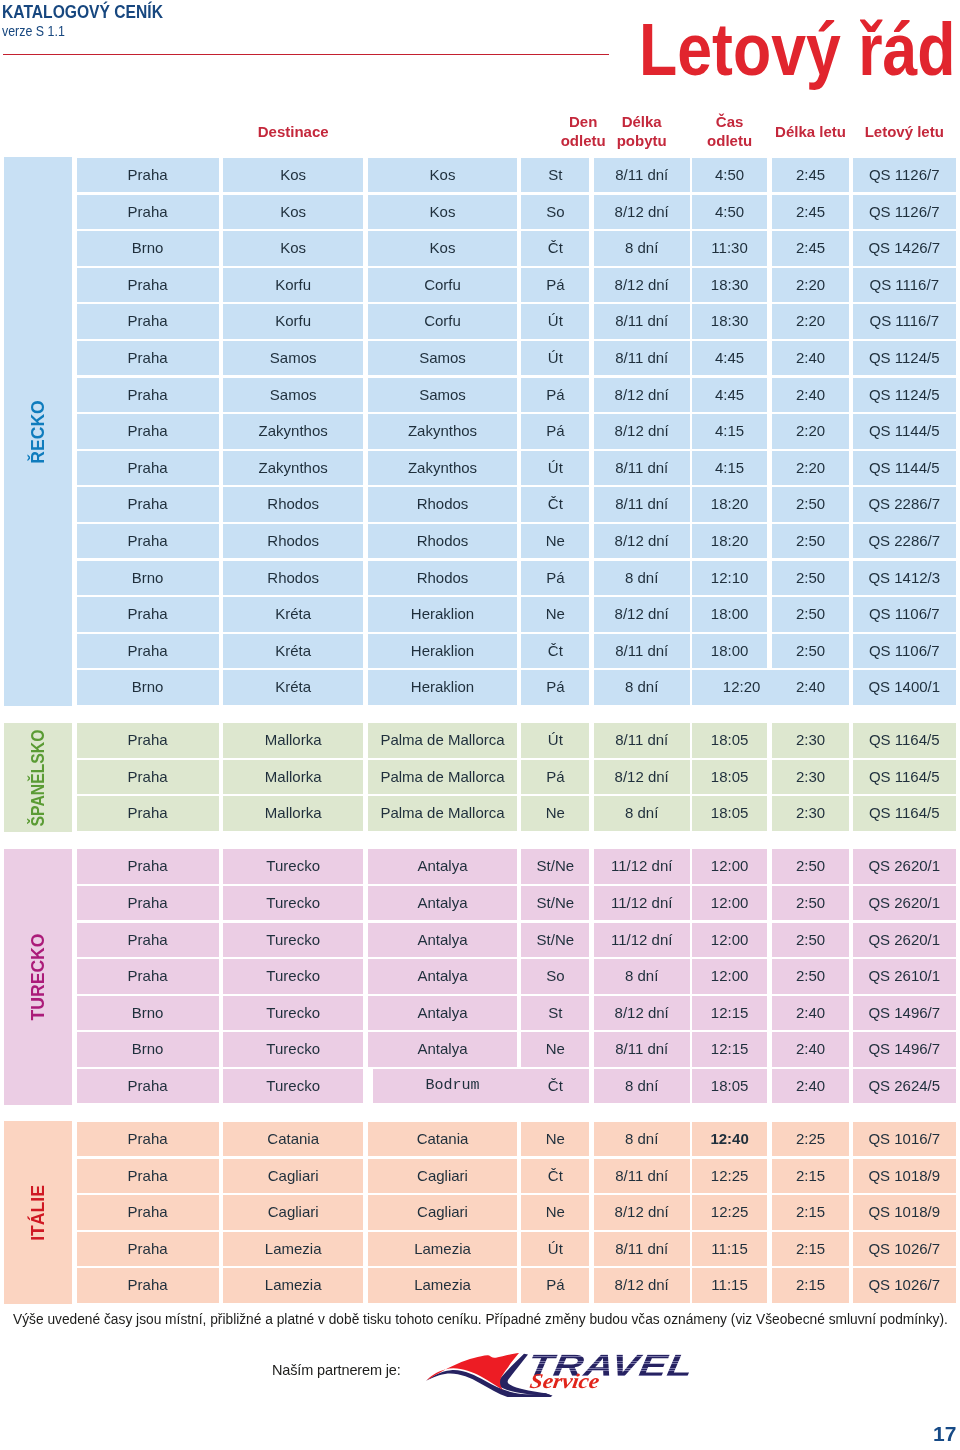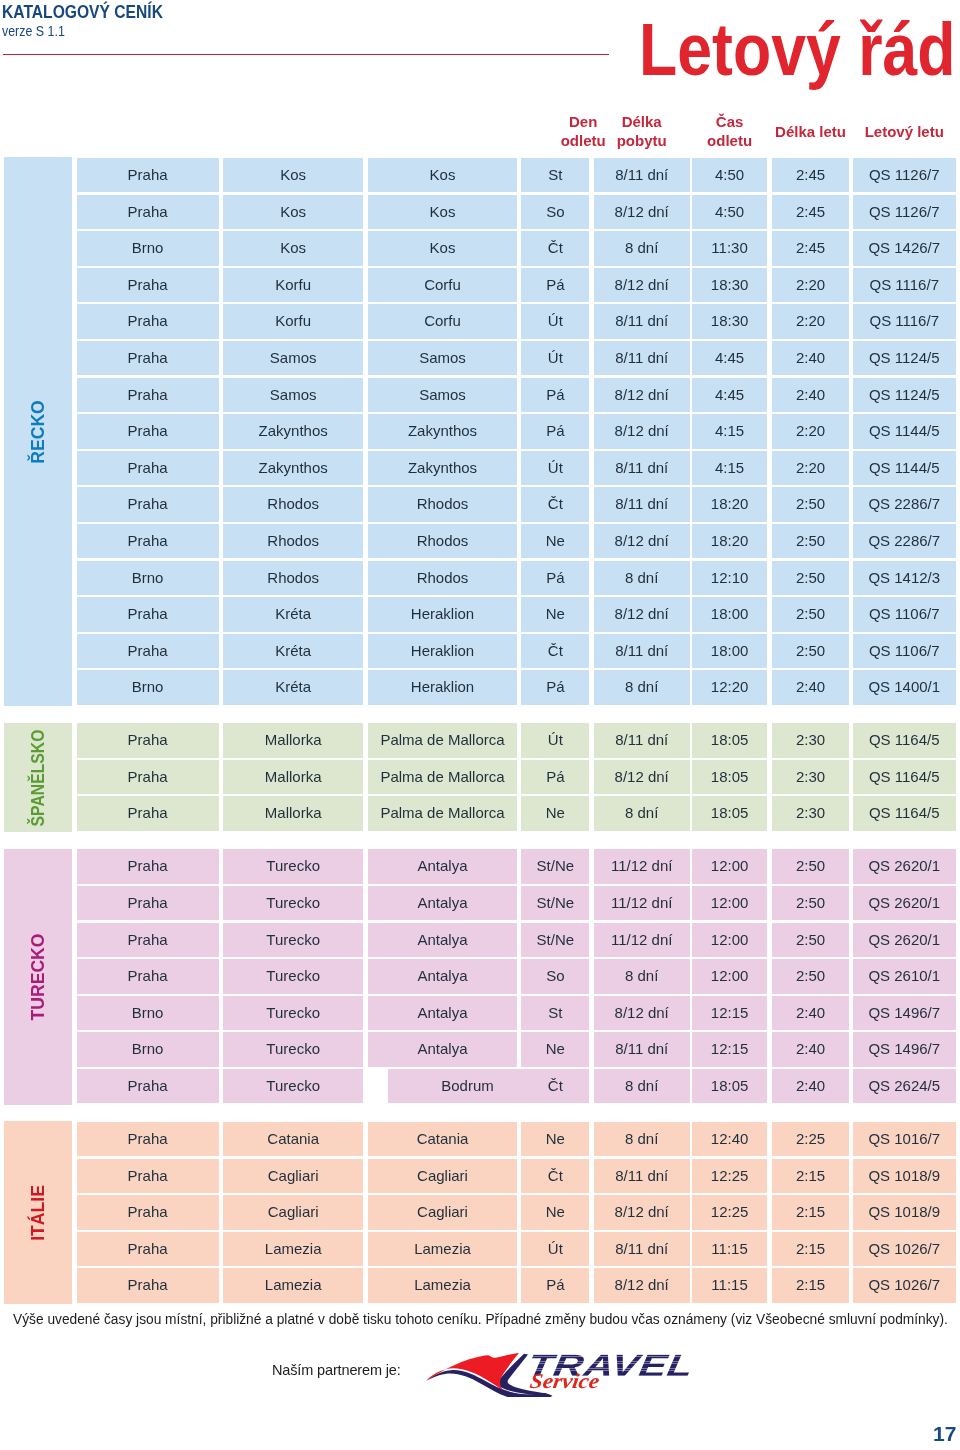--- a/index.html
+++ b/index.html
@@ -40,20 +40,23 @@
 </style>
 </head>
 <body>
 
 <div class="page">
   <div class="cat-title">KATALOGOVÝ CENÍK</div>
   <div class="cat-ver">verze S 1.1</div>
   <div class="rule"></div>
   <div class="page-title">Letový řád</div>
   <div class="thead">
+    <div class="th" style="left:222.9px;width:140.6px">
+        <div>Destinace</div>
+      </div>
     <div class="th" style="left:549px;width:68.3px">
         <div>Den</div>
         <div>odletu</div>
       </div>
     <div class="th" style="left:593.8px;width:95.8px">
         <div>Délka</div>
         <div>pobytu</div>
       </div>
     <div class="th" style="left:691.7px;width:75.8px">
         <div>Čas</div>
@@ -210,21 +213,21 @@
         <div class="cell" style="left: 691.7px; width: 75.8px; background: rgb(200, 224, 244);">18:00</div>
         <div class="cell" style="left: 771.7px; width: 77.7px; background: rgb(200, 224, 244);">2:50</div>
         <div class="cell" style="left: 852.9px; width: 102.7px; background: rgb(200, 224, 244);">QS 1106/7</div>
       </div>
       <div class="row">
         <div class="cell" style="left: 76.5px; width: 142.2px; background: rgb(200, 224, 244);">Brno</div>
         <div class="cell" style="left: 222.9px; width: 140.6px; background: rgb(200, 224, 244);">Kréta</div>
         <div class="cell" style="left: 367.9px; width: 149.2px; background: rgb(200, 224, 244);">Heraklion</div>
         <div class="cell" style="left: 521.2px; width: 68.3px; background: rgb(200, 224, 244);">Pá</div>
         <div class="cell" style="left: 593.8px; width: 95.8px; background: rgb(200, 224, 244);">8 dní</div>
-        <div class="cell" style="left: 691.7px; width: 75.8px; background: rgb(200, 224, 244);">12:20</div>
+        <div class="cell" style="left: 691.7px; width: 75.8px; background: rgb(200, 224, 244); padding-left: 12px;">12:20</div>
         <div class="cell" style="left: 771.7px; width: 77.7px; background: rgb(200, 224, 244);">2:40</div>
         <div class="cell" style="left: 852.9px; width: 102.7px; background: rgb(200, 224, 244);">QS 1400/1</div>
       </div>
     </div>
     <div class="grp" style="background:transparent">
       <div class="glabel narrow" style="background: rgb(221, 231, 207);">
           <span style="color: rgb(90, 155, 52);">ŠPANĚLSKO</span>
         </div>
       <div class="row">
         <div class="cell" style="left: 76.5px; width: 142.2px; background: rgb(221, 231, 207);">Praha</div>
@@ -317,39 +320,39 @@
         <div class="cell" style="left: 367.9px; width: 149.2px; background: rgb(235, 205, 228);">Antalya</div>
         <div class="cell" style="left: 521.2px; width: 68.3px; background: rgb(235, 205, 228);">Ne</div>
         <div class="cell" style="left: 593.8px; width: 95.8px; background: rgb(235, 205, 228);">8/11 dní</div>
         <div class="cell" style="left: 691.7px; width: 75.8px; background: rgb(235, 205, 228);">12:15</div>
         <div class="cell" style="left: 771.7px; width: 77.7px; background: rgb(235, 205, 228);">2:40</div>
         <div class="cell" style="left: 852.9px; width: 102.7px; background: rgb(235, 205, 228);">QS 1496/7</div>
       </div>
       <div class="row">
         <div class="cell" style="left: 76.5px; width: 142.2px; background: rgb(235, 205, 228);">Praha</div>
         <div class="cell" style="left: 222.9px; width: 140.6px; background: rgb(235, 205, 228);">Turecko</div>
-        <div class="cell" style="left: 388px; width: 159px; background: rgb(235, 205, 228);">Bodrum</div>
+        <div class="cell" style="left: 373px; width: 159px; background: rgb(235, 205, 228); font-family: Liberation Mono, monospace;">Bodrum</div>
         <div class="cell" style="left: 521.2px; width: 68.3px; background: rgb(235, 205, 228);">Čt</div>
         <div class="cell" style="left: 593.8px; width: 95.8px; background: rgb(235, 205, 228);">8 dní</div>
         <div class="cell" style="left: 691.7px; width: 75.8px; background: rgb(235, 205, 228);">18:05</div>
         <div class="cell" style="left: 771.7px; width: 77.7px; background: rgb(235, 205, 228);">2:40</div>
         <div class="cell" style="left: 852.9px; width: 102.7px; background: rgb(235, 205, 228);">QS 2624/5</div>
       </div>
     </div>
     <div class="grp" style="background:transparent">
       <div class="glabel" style="background: rgb(251, 212, 193);">
           <span style="color: rgb(207, 24, 35);">ITÁLIE</span>
         </div>
       <div class="row">
         <div class="cell" style="left: 76.5px; width: 142.2px; background: rgb(251, 212, 193);">Praha</div>
         <div class="cell" style="left: 222.9px; width: 140.6px; background: rgb(251, 212, 193);">Catania</div>
         <div class="cell" style="left: 367.9px; width: 149.2px; background: rgb(251, 212, 193);">Catania</div>
         <div class="cell" style="left: 521.2px; width: 68.3px; background: rgb(251, 212, 193);">Ne</div>
         <div class="cell" style="left: 593.8px; width: 95.8px; background: rgb(251, 212, 193);">8 dní</div>
-        <div class="cell" style="left: 691.7px; width: 75.8px; background: rgb(251, 212, 193);">12:40</div>
+        <div class="cell" style="left: 691.7px; width: 75.8px; background: rgb(251, 212, 193); font-weight: bold;">12:40</div>
         <div class="cell" style="left: 771.7px; width: 77.7px; background: rgb(251, 212, 193);">2:25</div>
         <div class="cell" style="left: 852.9px; width: 102.7px; background: rgb(251, 212, 193);">QS 1016/7</div>
       </div>
       <div class="row">
         <div class="cell" style="left: 76.5px; width: 142.2px; background: rgb(251, 212, 193);">Praha</div>
         <div class="cell" style="left: 222.9px; width: 140.6px; background: rgb(251, 212, 193);">Cagliari</div>
         <div class="cell" style="left: 367.9px; width: 149.2px; background: rgb(251, 212, 193);">Cagliari</div>
         <div class="cell" style="left: 521.2px; width: 68.3px; background: rgb(251, 212, 193);">Čt</div>
         <div class="cell" style="left: 593.8px; width: 95.8px; background: rgb(251, 212, 193);">8/11 dní</div>
         <div class="cell" style="left: 691.7px; width: 75.8px; background: rgb(251, 212, 193);">12:25</div>

